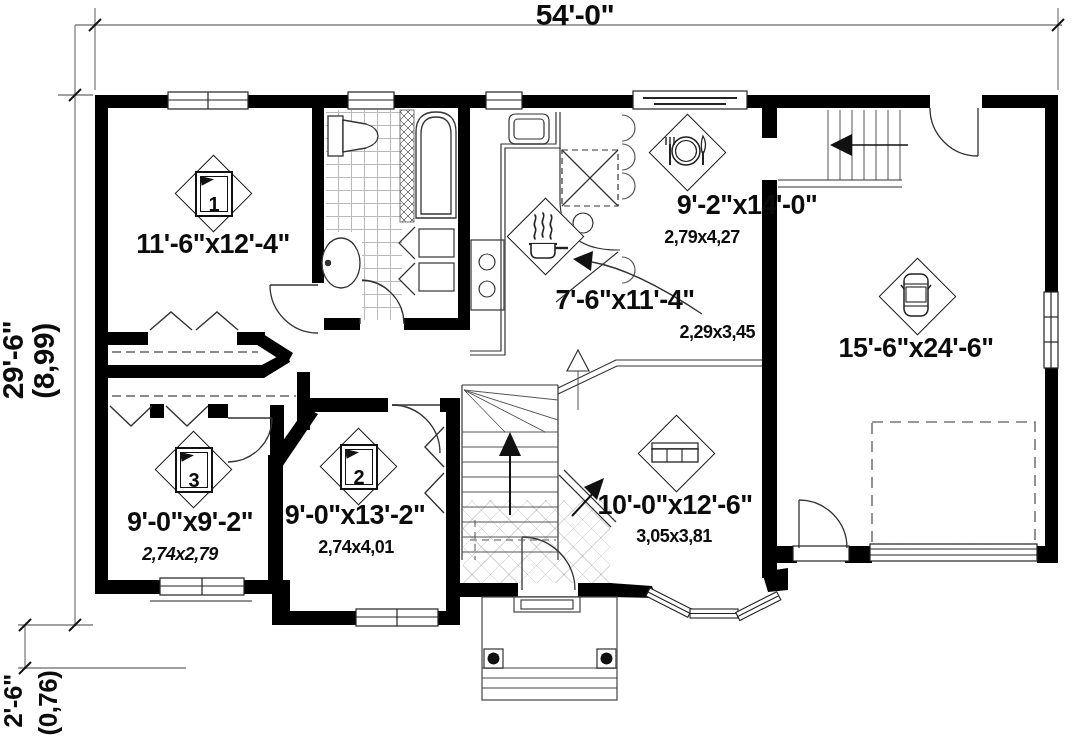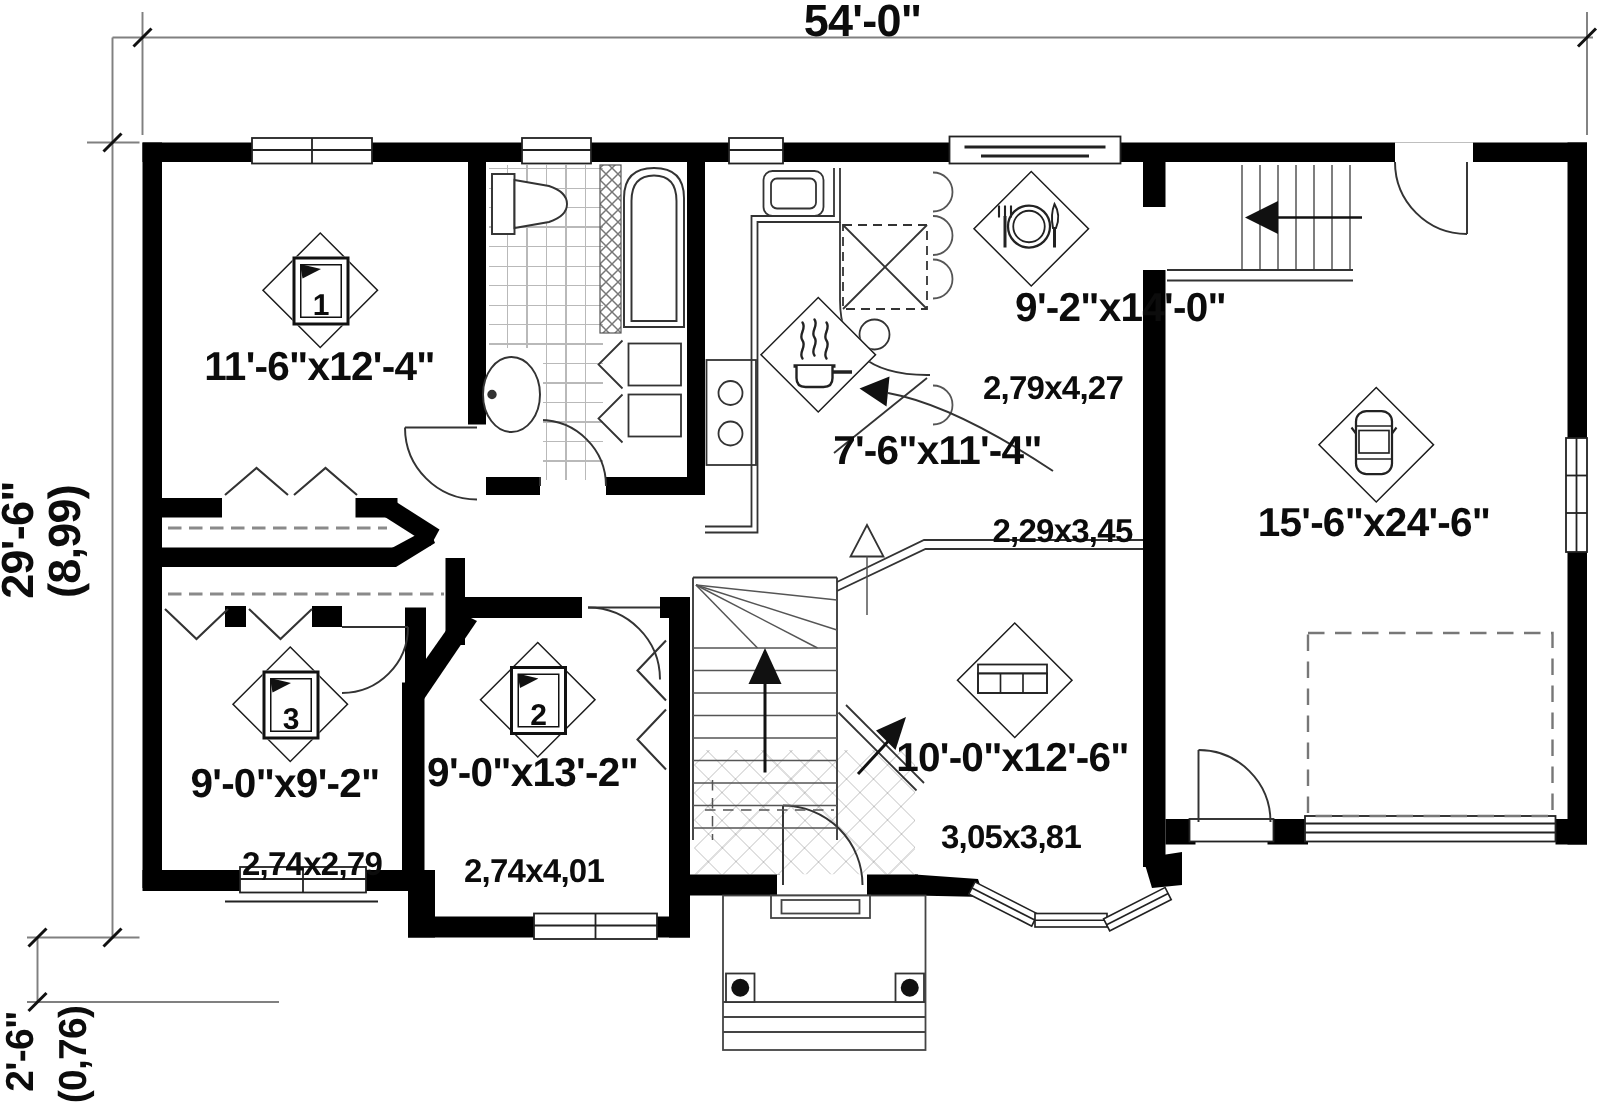--- a/index.html
+++ b/index.html
@@ -1,21 +1,21 @@
 <!DOCTYPE html>
 <html><head>
 <meta charset="utf-8">
 <style>
   html,body{margin:0;padding:0;background:#fff;}
   #stage{position:relative;width:1080px;height:741px;background:#fff;overflow:hidden;
          font-family:"Liberation Sans",sans-serif;color:#0c0c0c;}
   .txt{position:absolute;font-weight:700;text-align:center;white-space:nowrap;
        letter-spacing:-0.5px;line-height:1;color:#0c0c0c;}
   .imp{font-size:27px;}
-  .met{font-size:22px;margin-top:20px;}
+  .met{font-size:18px;}
   .dim-big{font-size:30px;}
   .rot{transform:rotate(-90deg);transform-origin:center center;}
   .tile{position:absolute;}
   .bath-tile{left:326px;top:110px;width:76px;height:210px;
     background:
       repeating-linear-gradient(0deg,transparent 0 12px,#b9b9b9 12px 13px),
       repeating-linear-gradient(90deg,transparent 0 12px,#b9b9b9 12px 13px);}
   .entry-tile{left:463px;top:500px;width:147px;height:83px;
     background:
       repeating-linear-gradient(45deg,transparent 0 12px,rgba(0,0,0,0.12) 12px 13px),
@@ -356,24 +356,24 @@
 
   <div class="txt imp" style="left:495px;top:287px;width:260px;">7'-6"x11'-4"</div>
   <div class="txt met" style="left:495px;top:323px;width:260px;text-align:right;">2,29x3,45</div>
 
   <div class="txt imp" style="left:617px;top:192px;width:260px;">9'-2"x14'-0"</div>
   <div class="txt met" style="left:572px;top:228px;width:260px;">2,79x4,27</div>
 
   <div class="txt imp" style="left:786px;top:335px;width:260px;">15'-6"x24'-6"</div>
 
   <div class="txt imp" style="left:60px;top:509px;width:260px;">9'-0"x9'-2"</div>
-  <div class="txt met" style="left:78px;top:545px;width:260px;">2,74x2,79</div>
+  <div class="txt met" style="left:50px;top:545px;width:260px;font-style:italic;">2,74x2,79</div>
 
   <div class="txt imp" style="left:225px;top:502px;width:260px;">9'-0"x13'-2"</div>
-  <div class="txt met" style="left:226px;top:550px;width:260px;">2,74x4,01</div>
+  <div class="txt met" style="left:226px;top:538px;width:260px;">2,74x4,01</div>
 
   <div class="txt imp" style="left:545px;top:492px;width:260px;">10'-0"x12'-6"</div>
   <div class="txt met" style="left:544px;top:527px;width:260px;">3,05x3,81</div>
 
   <div class="diamond" style="left:185.5px;top:165.5px;"></div>
   <div class="icon bed-icon" style="left:195px;top:171px;">
     <span class="flag"></span>
     <span class="inner"></span>
     <span class="bed-num">1</span>
   </div>

